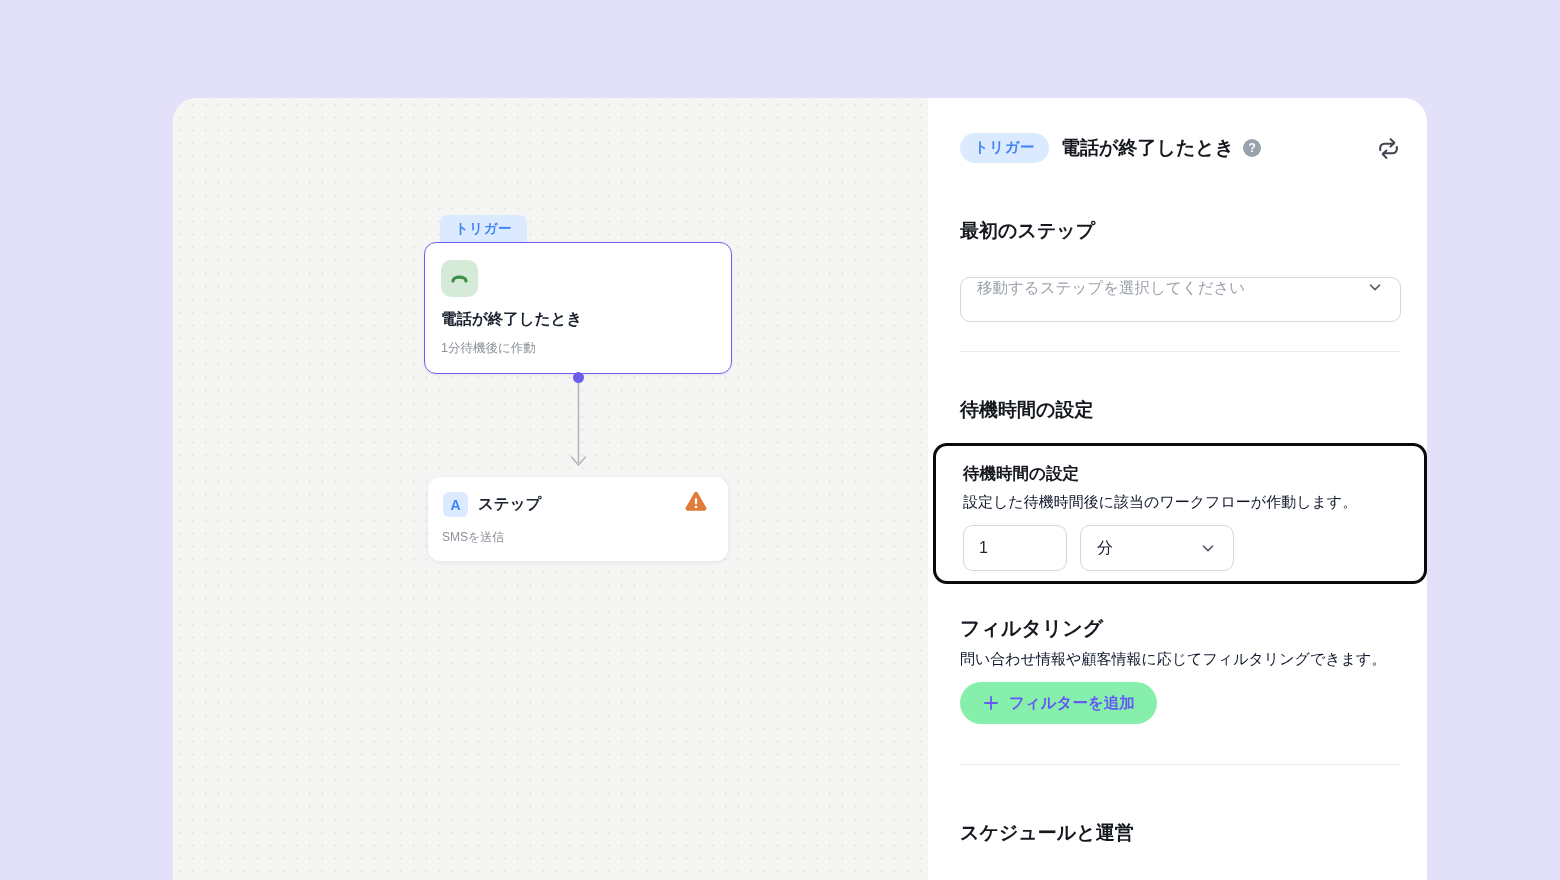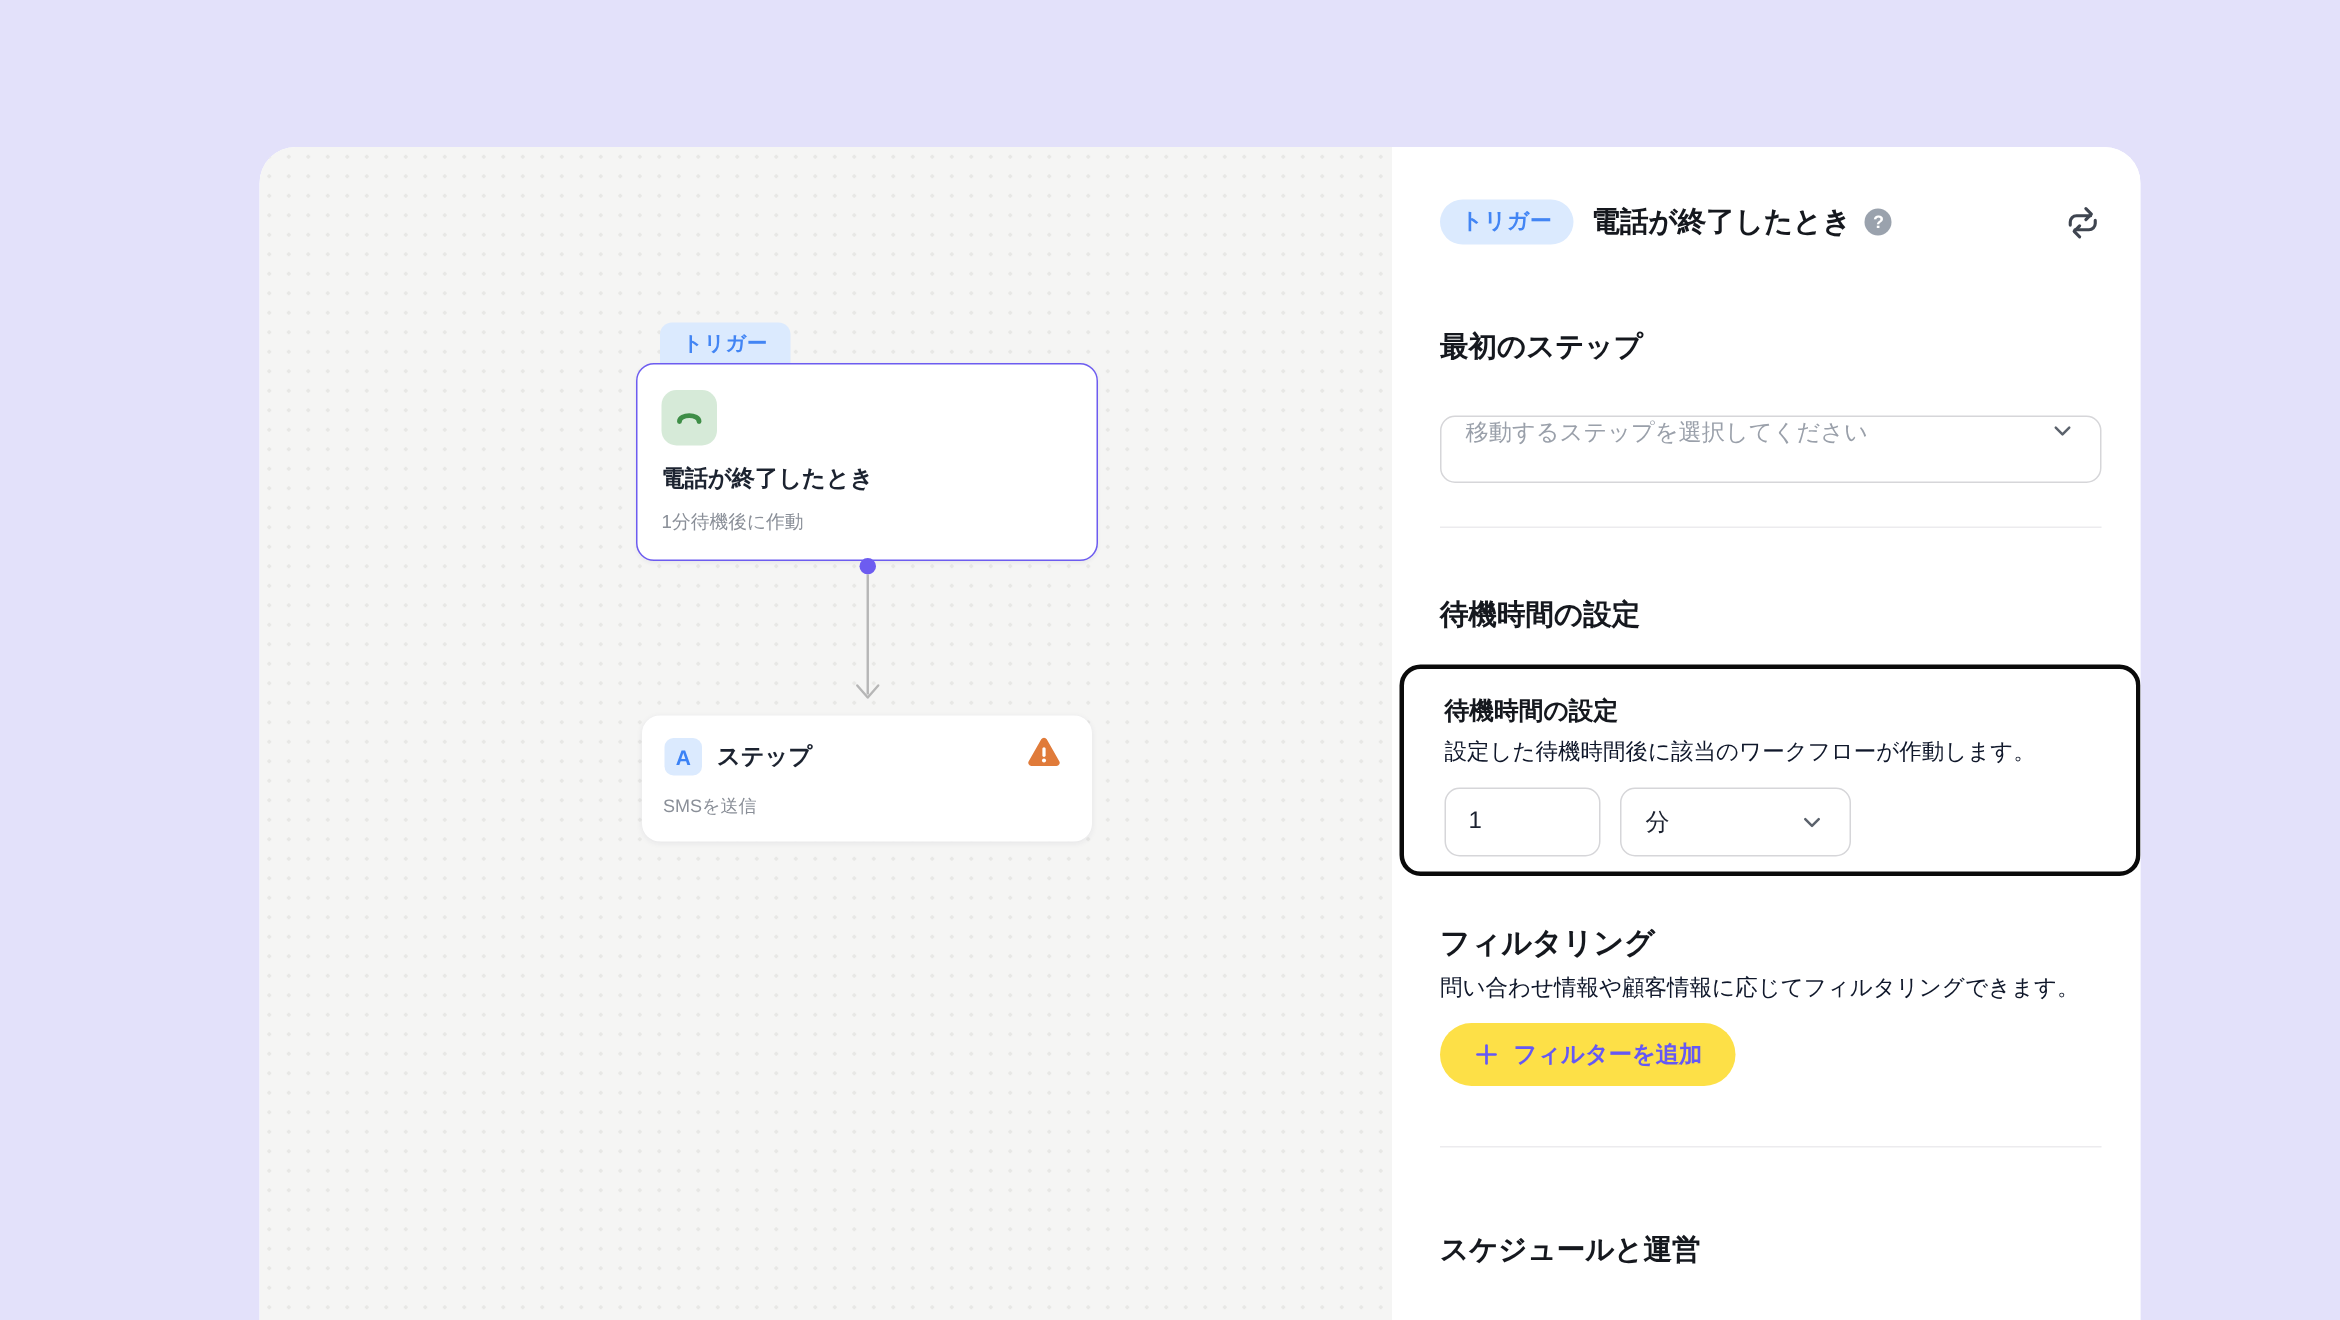--- a/index.html
+++ b/index.html
@@ -102,21 +102,21 @@
   }
   .unit-label { font-size:16px; color:#1c2230; flex:1; }
   .h-filter { margin-top:31px; font-size:20px; }
   .btn-row { margin-top:10px; display:flex; gap:11px; }
   .pill-btn {
     height:42px; border:none; border-radius:999px; cursor:pointer;
     display:flex; align-items:center; gap:9px; padding:0 22px;
     font-size:15.5px; font-weight:700;
     font-family:"Liberation Sans","DejaVu Sans",sans-serif;
   }
-  .btn-add-filter { background:#fde047; color:#6558f5; }
+  .btn-add-filter { background:#86efac; color:#6558f5; }
   .btn-segment { background:#ededef; color:#22262e; }
   .divider-2 { margin-top:40px; }
   .h-schedule { margin-top:55px; }
 </style>
 </head>
 <body>
 
 <div class="app-container">
 
   <div class="canvas">

